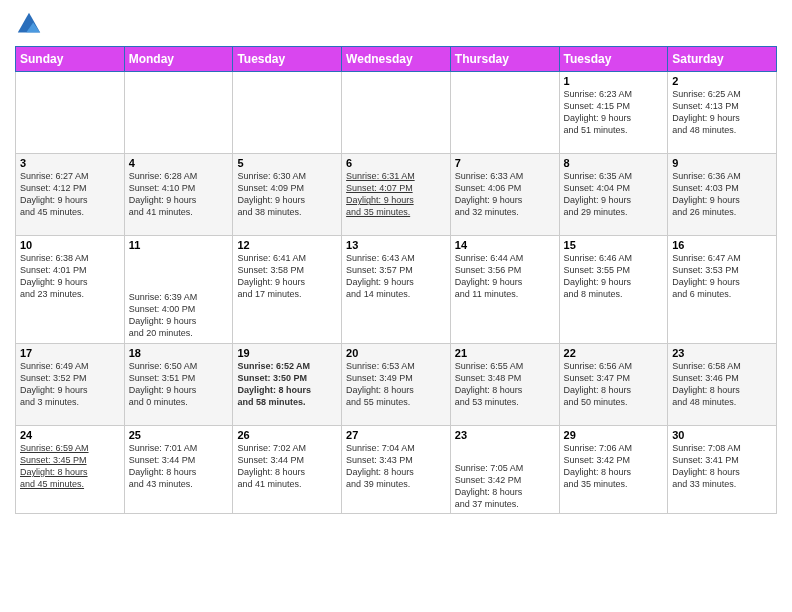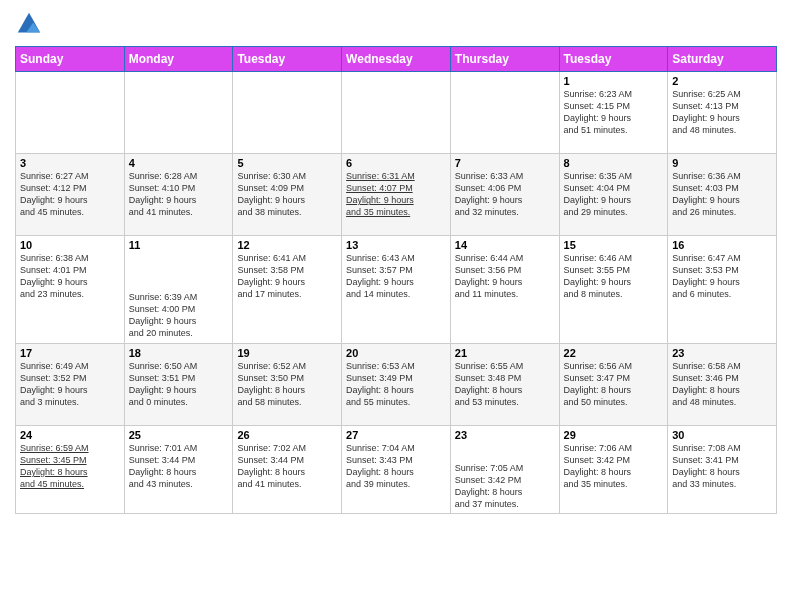--- a/index.html
+++ b/index.html
@@ -258,21 +258,21 @@
           </td>
           <td>
             <span class="day-num">18</span>
             <div class="day-info" style="white-space: pre-line;">Sunrise: 6:50 AM
 Sunset: 3:51 PM
 Daylight: 9 hours
 and 0 minutes.</div>
           </td>
           <td>
             <span class="day-num">19</span>
-            <div class="day-info" style="white-space: pre-line;">Sunrise: 6:52 AM
+            <div class="day-info" style="white-space: pre-line; font-weight: bold;">Sunrise: 6:52 AM
 Sunset: 3:50 PM
 Daylight: 8 hours
 and 58 minutes.</div>
           </td>
           <td>
             <span class="day-num">20</span>
             <div class="day-info" style="white-space: pre-line;">Sunrise: 6:53 AM
 Sunset: 3:49 PM
 Daylight: 8 hours
 and 55 minutes.</div>

